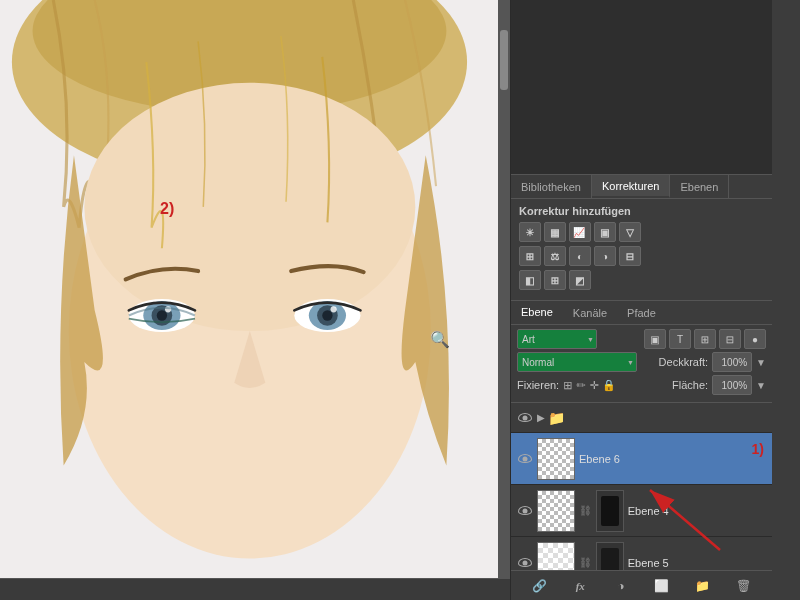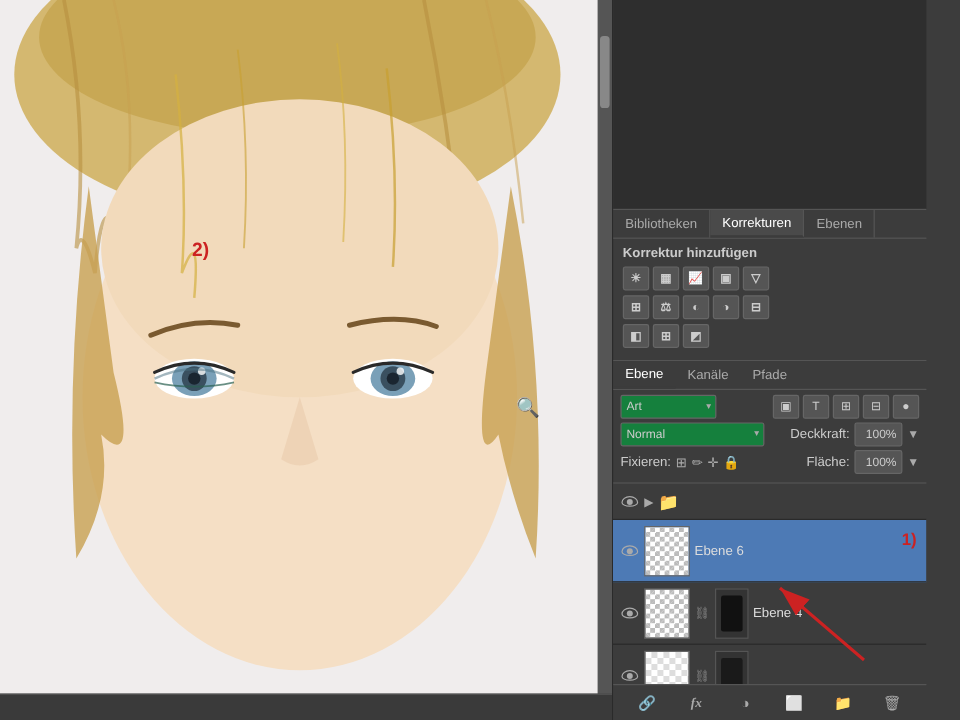--- a/index.html
+++ b/index.html
@@ -598,20 +598,21 @@
     <div class="layer-item">
       <div class="visibility-eye">
         <div class="eye-icon"></div>
       </div>
       <div class="layer-thumb" style="background: repeating-conic-gradient(#ddd 0% 25%, #fff 0% 50%) 0 0 / 10px 10px;">
       </div>
       <span class="chain-link">⛓</span>
       <div class="layer-mask-thumb">
         <div class="mask-black" style="background:#1a1a1a;"></div>
       </div>
+      <span class="layer-name">Ebene 5</span>
     </div>
 
   </div>
 
   <svg style="position:absolute;bottom:30px;right:0;width:290px;height:180px;pointer-events:none;">
 
     <defs>
       <marker id="arrowhead" markerWidth="10" markerHeight="7" refX="10" refY="3.5" orient="auto">
         <polygon points="0 0, 10 3.5, 0 7" fill="#cc2222"></polygon>
       </marker>

